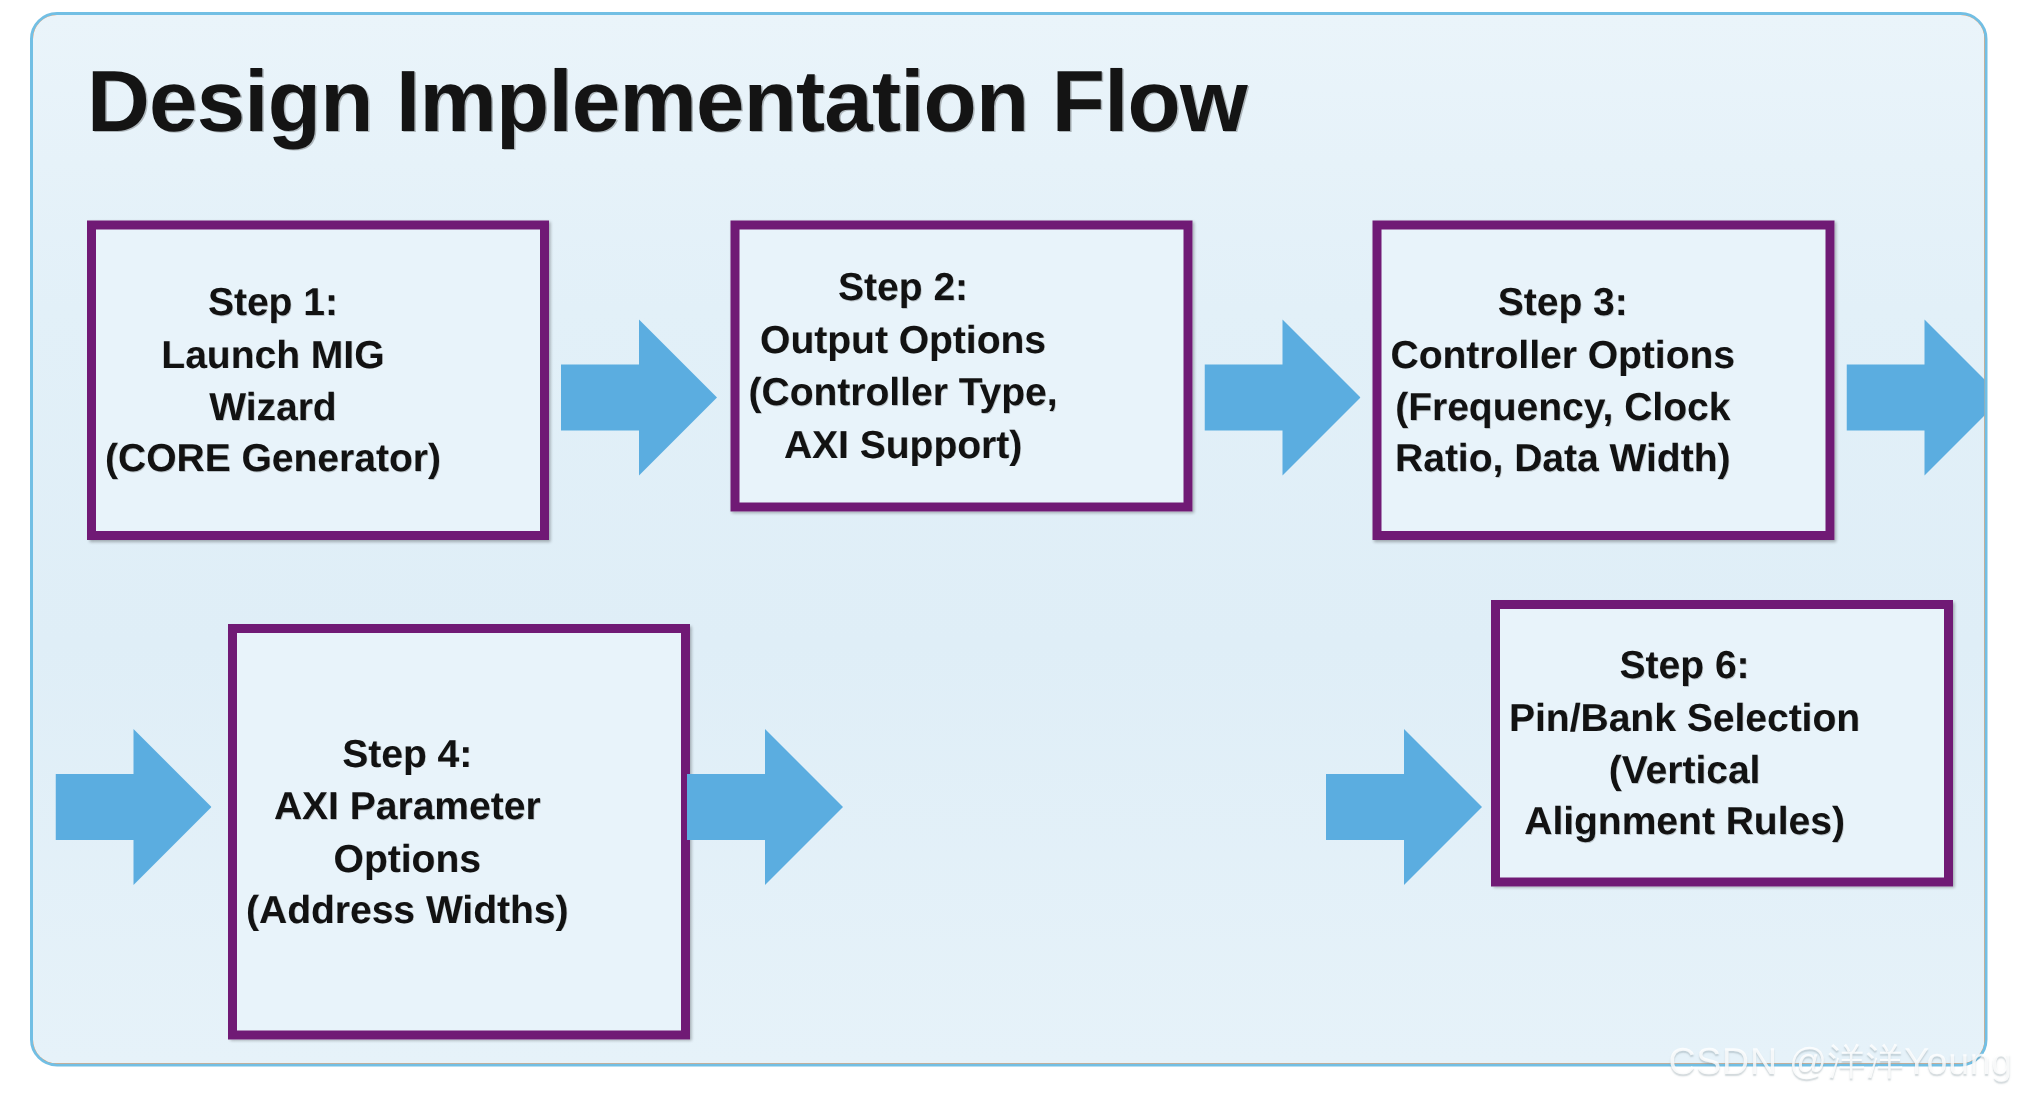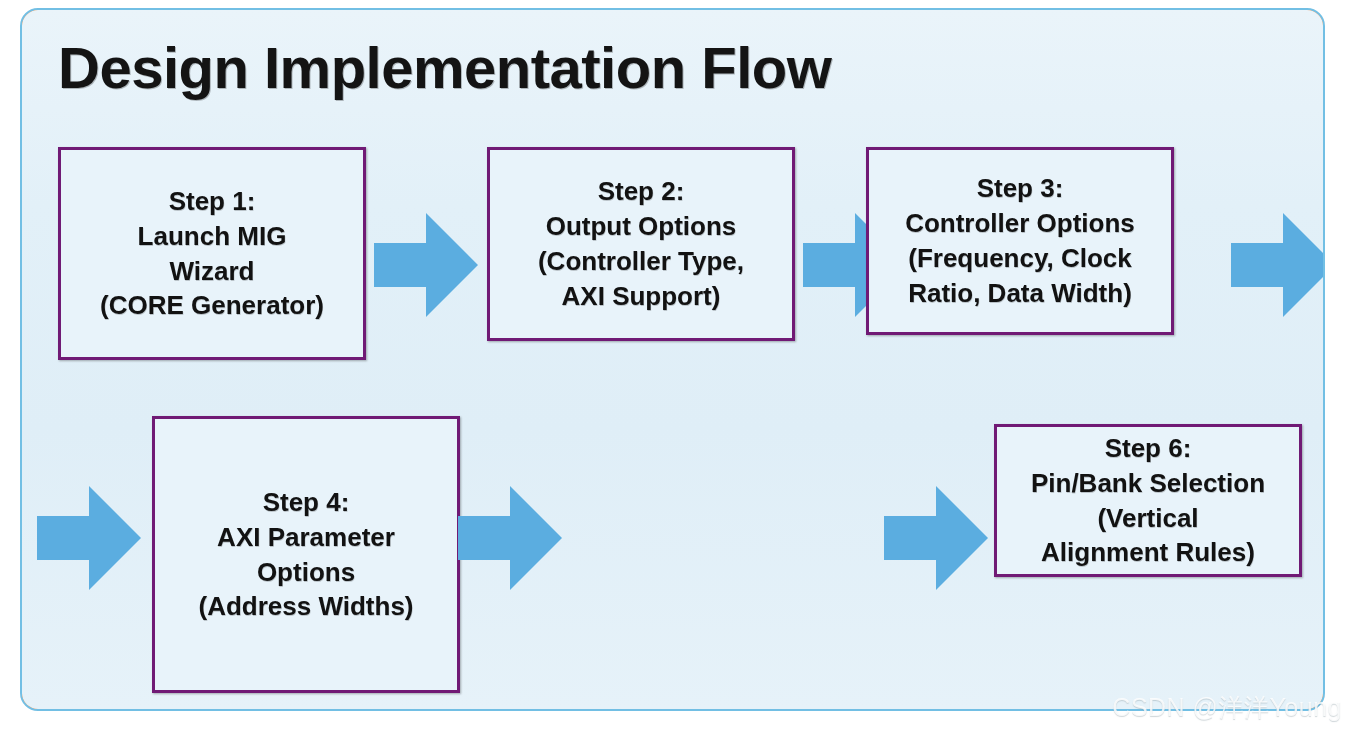--- a/index.html
+++ b/index.html
@@ -48,46 +48,46 @@
     font-family: "Liberation Sans", sans-serif;
     text-shadow: 1px 1px 0 rgba(0,0,0,0.25);
     white-space: nowrap;
   }
 
   
   .step-box {
     position: absolute;
     box-sizing: border-box;
     background: #e8f3fa;
-    border: 3px solid #701a75;
+    border: 6px solid #701a75;
     display: flex;
     align-items: center;
-    justify-content: center;
+    justify-content: flex-start;
     text-align: center;
     box-shadow: 1px 1px 2px rgba(0,0,0,0.30);
   }
   .step-text {
     font-family: "Liberation Sans", sans-serif;
     font-size: 26px;
     font-weight: 700;
     line-height: 1.34;
     color: #121212;
     padding: 0 6px;
     white-space: pre-line;
     text-shadow: 0.5px 0.5px 0 rgba(0,0,0,0.2);
   }
 
   
   #step-box-1 { left: 36px;  top: 137px; width: 308px; height: 213px; }
   #step-box-2 { left: 465px; top: 137px; width: 308px; height: 194px; }
-  #step-box-3 { left: 844px; top: 137px; width: 308px; height: 188px; }
+  #step-box-3 { left: 893px; top: 137px; width: 308px; height: 213px; }
   
   #step-box-4 { left: 130px; top: 406px; width: 308px; height: 277px; }
   #step-box-5 { left: 553px; top: 406px; width: 302px; height: 213px; }
-  #step-box-6 { left: 972px; top: 414px; width: 308px; height: 153px; }
+  #step-box-6 { left: 972px; top: 390px; width: 308px; height: 191px; }
 
   
   .arrow {
     position: absolute;
     display: block;
   }
   .arrow svg { display: block; }
   
   #arrow-1-2   { left: 352px;  top: 200px; }
   #arrow-2-3   { left: 781px;  top: 200px; }

